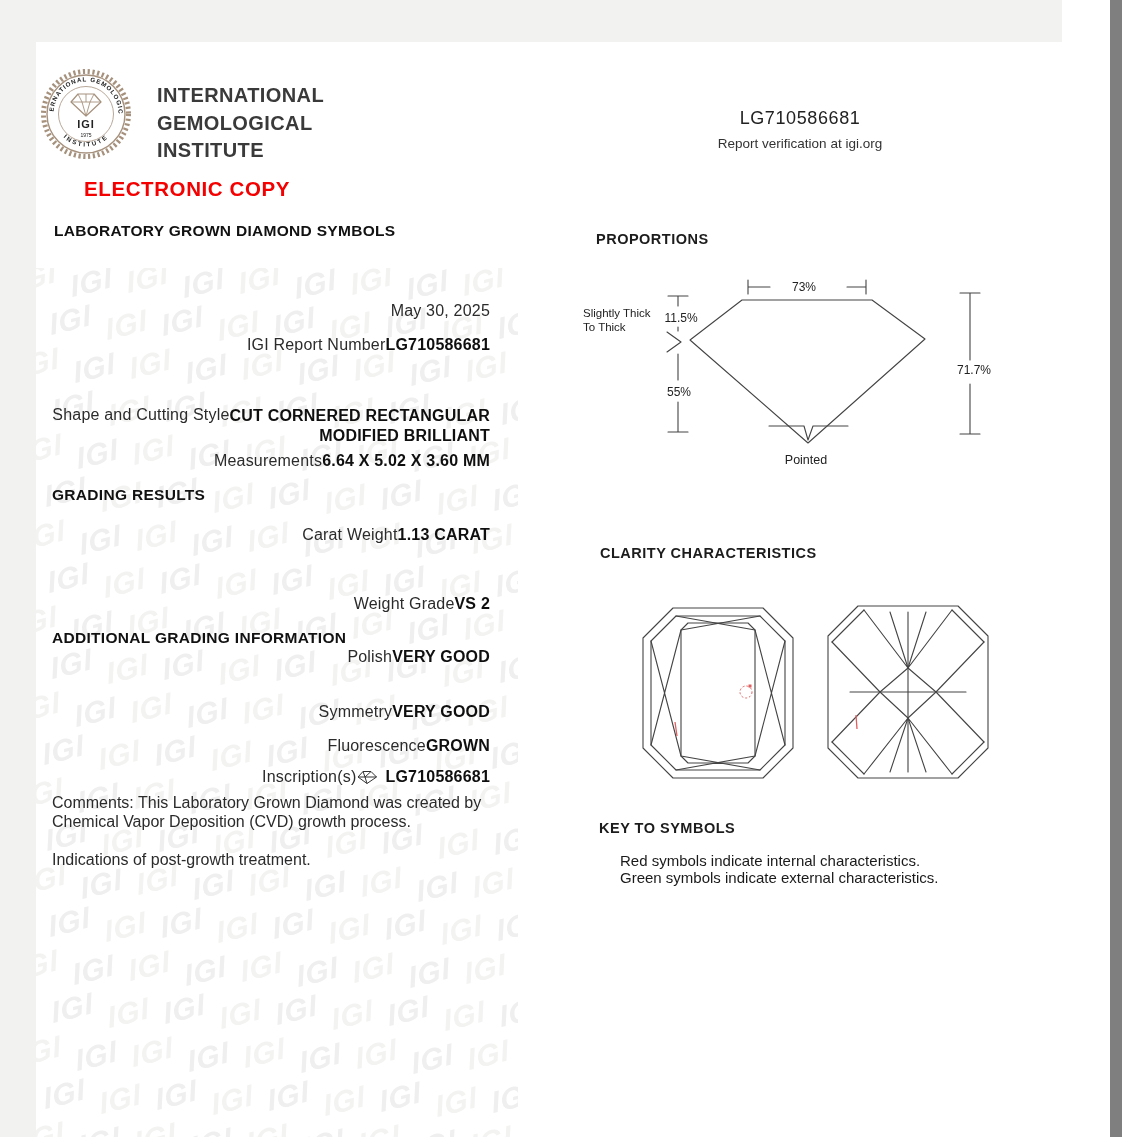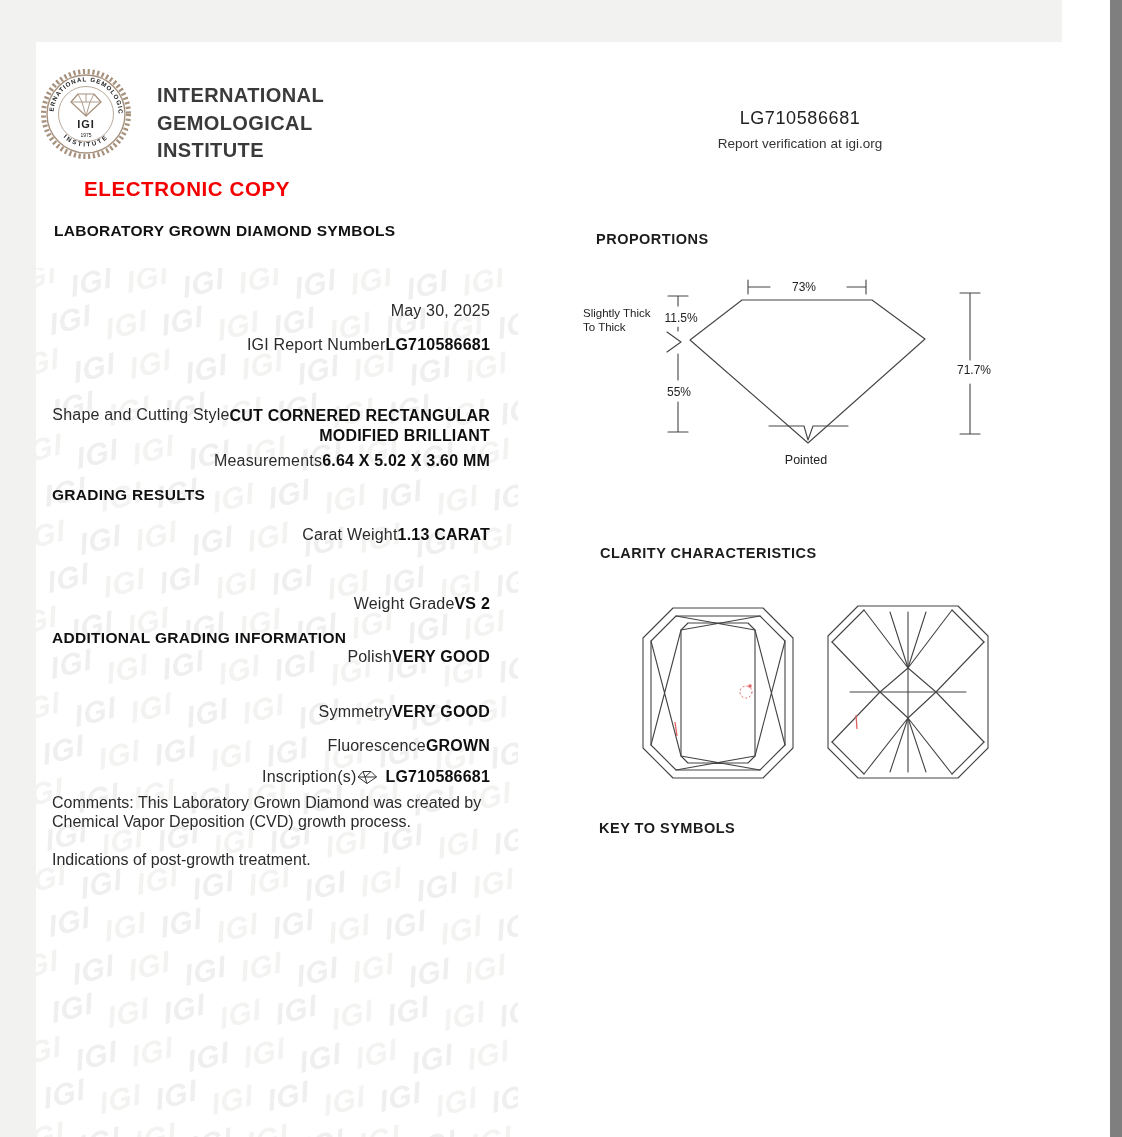--- a/index.html
+++ b/index.html
@@ -380,13 +380,17 @@
       <path class="diag" d="M36,4 L4,36 M124,4 L156,36 M4,136 L36,168 M156,136 L124,168"></path>
       <path class="diag" d="M80,6 V166 M22,86 H138"></path>
       <path class="diag" d="M80,62 L52,86 L80,112 L108,86 Z"></path>
       <path class="diag" d="M80,62 L36,4 M80,62 L62,6 M80,62 L98,6 M80,62 L124,4 M80,112 L36,168 M80,112 L62,166 M80,112 L98,166 M80,112 L124,168"></path>
       <path class="diag" d="M52,86 L4,36 M52,86 L4,136 M108,86 L156,36 M108,86 L156,136"></path>
       <path class="red" d="M28,109 L29,123" stroke-width="1.3"></path>
     </g>
   </svg>
 
   <div class="key-title">KEY TO SYMBOLS</div>
+  <div class="key-lines">
+    <div>Red symbols indicate internal characteristics.</div>
+    <div>Green symbols indicate external characteristics.</div>
+  </div>
 </div>
 
 </body></html>

